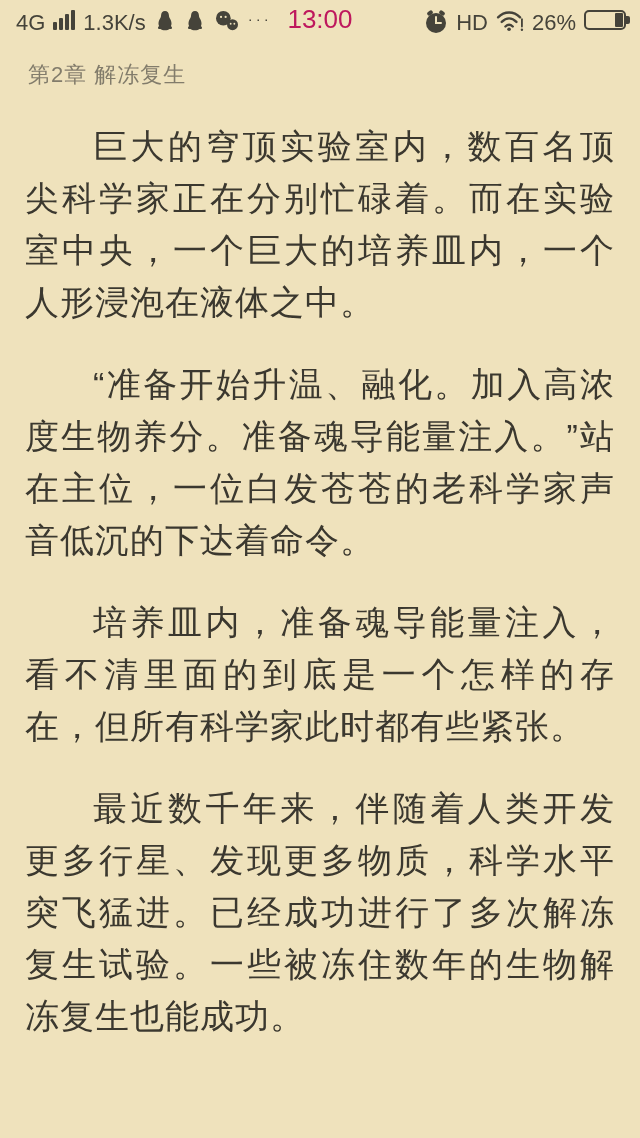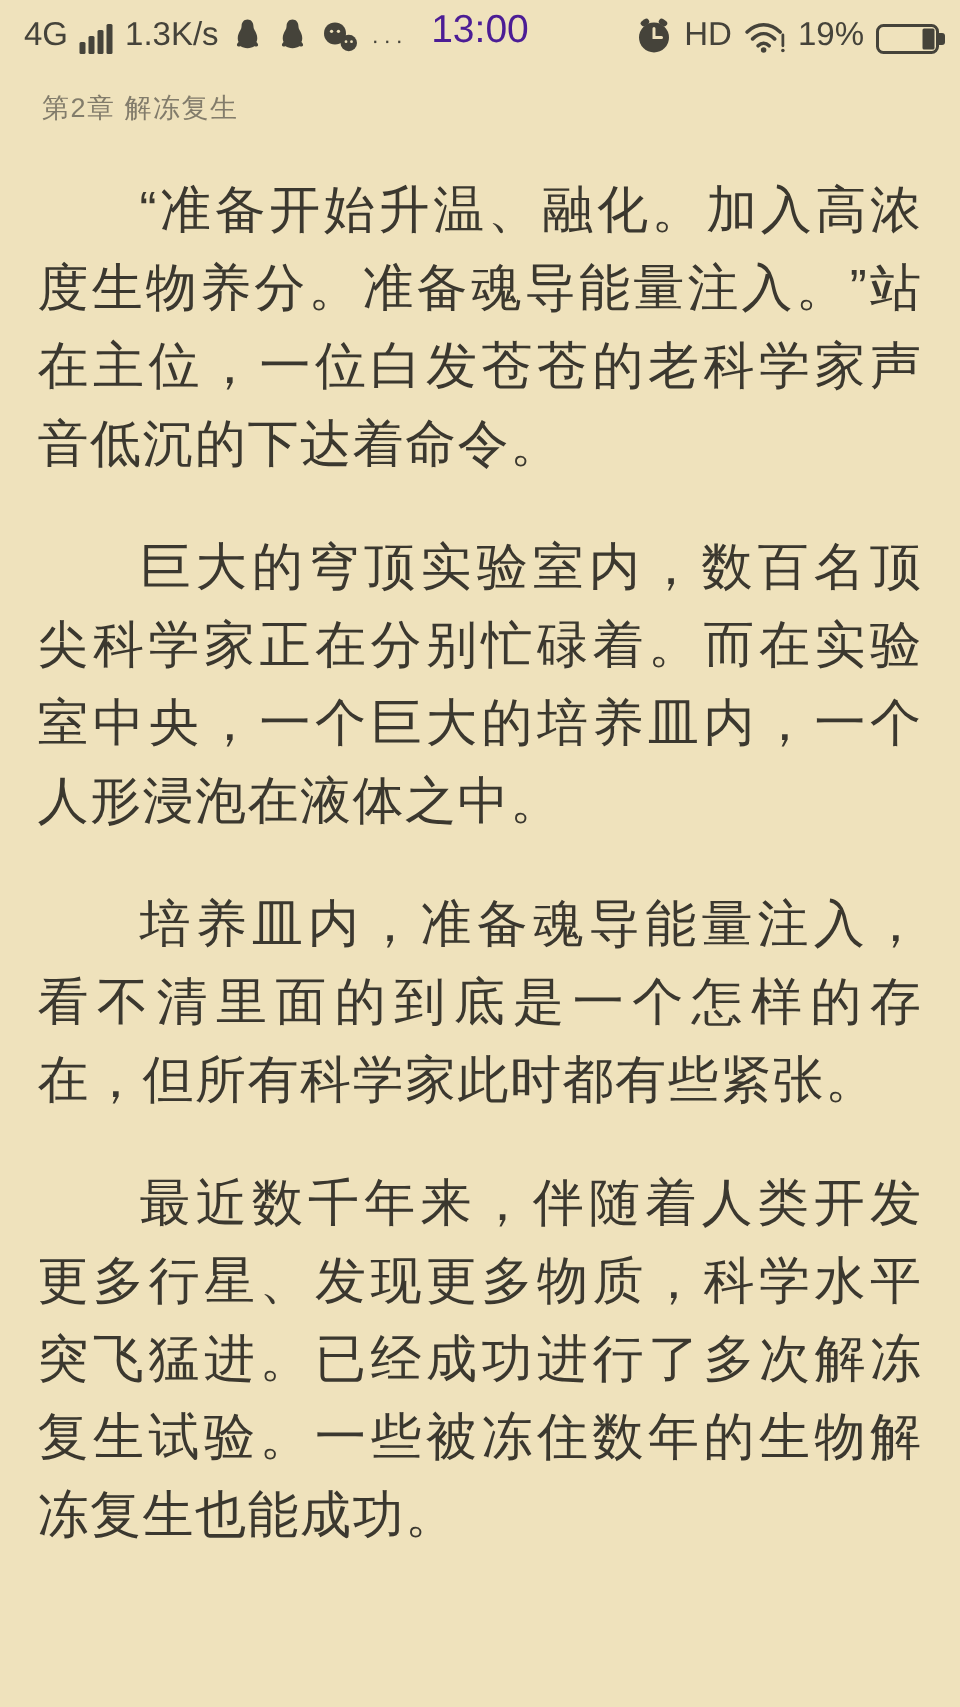--- a/index.html
+++ b/index.html
@@ -11,27 +11,27 @@
   }
   
   .statusbar {
     height: 42px;
     display: flex;
     align-items: center;
     padding: 4px 14px 0 16px;
     color: #45433a;
     position: relative;
   }
-  .sb-left, .sb-right { display: flex; align-items: flex-end; gap: 8px; }
+  .sb-left, .sb-right { display: flex; align-items: flex-start; gap: 8px; }
   .sb-left { flex: 1; }
   .sb-right { margin-left: auto; }
   .sb-text { font-size: 22px; color: #45433a; }
   .sb-time {
     position: absolute; left: 0; right: 0; top: 4px;
-    text-align: center; font-size: 26px; color: #4c1d95;
+    text-align: center; font-size: 26px; color: #be185d;
     pointer-events: none;
   }
   .sig { display: inline-flex; align-items: flex-end; gap: 2px; height: 20px; }
   .sig span { width: 4px; background: #45433a; border-radius: 1px; display: inline-block; }
   .sig .b1 { height: 8px; } .sig .b2 { height: 12px; }
   .sig .b3 { height: 16px; } .sig .b4 { height: 20px; }
   .sb-icon { display: inline-flex; align-items: center; }
   .dots { font-size: 15px; letter-spacing: 3px; color: #45433a; }
   .battery {
     width: 42px; height: 20px;
@@ -43,21 +43,21 @@
     width: 4px; height: 8px; background: #45433a;
     border-radius: 0 2px 2px 0;
   }
   .battery .fill {
     position: absolute; right: 1px; top: 1px; bottom: 1px;
     width: 22%; background: #45433a; border-radius: 1px;
   }
   
   .chapter-header {
     padding: 18px 42px 0 28px;
-    font-size: 18px;
+    font-size: 22px;
     color: #827c6b;
     letter-spacing: 1px;
   }
   
   .reader {
     padding: 30px 25px 0 25px;
   }
   .reader p {
     font-size: 34px;
     line-height: 52px;
@@ -122,27 +122,27 @@
         <g stroke="#45433a" stroke-width="2.6" fill="none" stroke-linecap="round">
           <path d="M2 8 C9 1, 19 1, 26 8"></path>
           <path d="M6 13 C11 8, 17 8, 22 13"></path>
           <path d="M10 18 C12.5 15.5, 15.5 15.5, 18 18"></path>
         </g>
         <circle cx="14" cy="21" r="2" fill="#45433a"></circle>
         <path d="M28 10 v8" stroke="#45433a" stroke-width="2" stroke-linecap="round"></path>
         <circle cx="28" cy="21.5" r="1.3" fill="#45433a"></circle>
       </svg>
     </span>
-    <span class="sb-text">19%</span>
+    <span class="sb-text">26%</span>
     <span class="battery">
         <span class="fill"></span>
       </span>
   </div>
 </div>
 
 <div class="chapter-header">第2章 解冻复生</div>
 
 <div class="reader">
+  <p>巨大的穹顶实验室内，数百名顶尖科学家正在分别忙碌着。而在实验室中央，一个巨大的培养皿内，一个人形浸泡在液体之中。</p>
   <p>“准备开始升温、融化。加入高浓度生物养分。准备魂导能量注入。”站在主位，一位白发苍苍的老科学家声音低沉的下达着命令。</p>
-  <p>巨大的穹顶实验室内，数百名顶尖科学家正在分别忙碌着。而在实验室中央，一个巨大的培养皿内，一个人形浸泡在液体之中。</p>
   <p>培养皿内，准备魂导能量注入，看不清里面的到底是一个怎样的存在，但所有科学家此时都有些紧张。</p>
   <p>最近数千年来，伴随着人类开发更多行星、发现更多物质，科学水平突飞猛进。已经成功进行了多次解冻复生试验。一些被冻住数年的生物解冻复生也能成功。</p>
 </div>
 
 </body></html>

